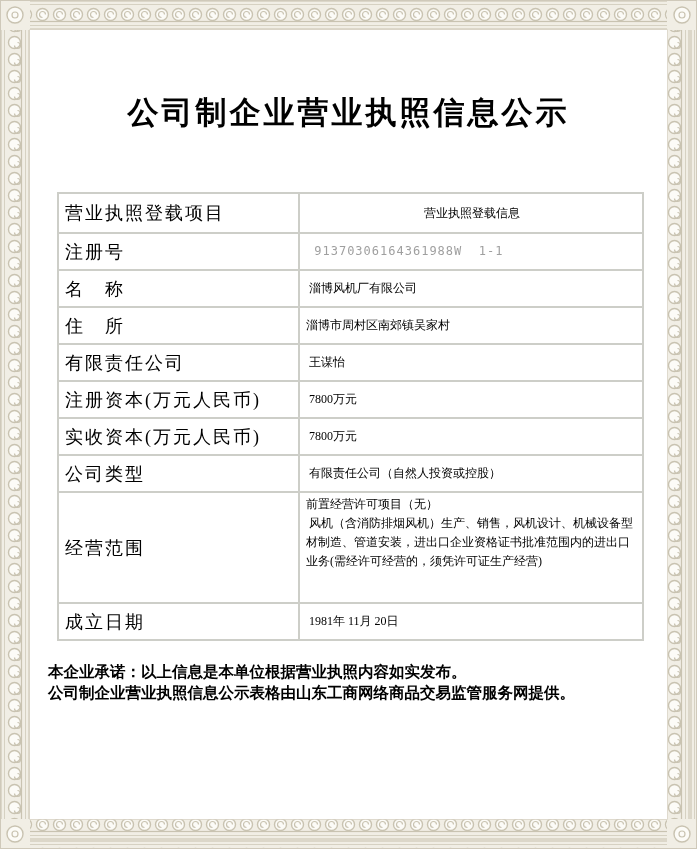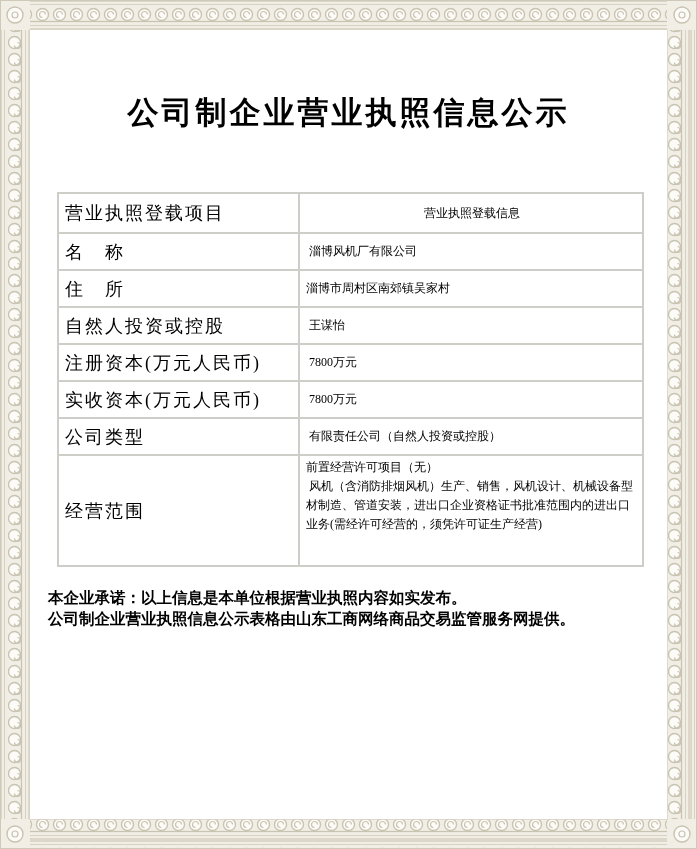--- a/index.html
+++ b/index.html
@@ -83,48 +83,56 @@
 
     <h1 class="title">公司制企业营业执照信息公示</h1>
 
     <table class="info">
       <tbody>
         <tr class="r-head">
           <td class="lbl">营业执照登载项目</td>
           <td class="val center">营业执照登载信息</td>
         </tr>
         <tr class="r-std">
+          <td class="lbl">注册号</td>
+          <td class="val muted"> 91370306164361988W  1-1</td>
+        </tr>
+        <tr class="r-std">
           <td class="lbl">名　称</td>
           <td class="val"> 淄博风机厂有限公司</td>
         </tr>
         <tr class="r-std">
           <td class="lbl">住　所</td>
           <td class="val">淄博市周村区南郊镇吴家村</td>
         </tr>
         <tr class="r-std">
-          <td class="lbl">自然人投资或控股</td>
+          <td class="lbl">有限责任公司</td>
           <td class="val"> 王谋怡</td>
         </tr>
         <tr class="r-std">
           <td class="lbl">注册资本(万元人民币)</td>
           <td class="val"> 7800万元</td>
         </tr>
         <tr class="r-std">
           <td class="lbl">实收资本(万元人民币)</td>
           <td class="val"> 7800万元</td>
         </tr>
         <tr class="r-std">
           <td class="lbl">公司类型</td>
           <td class="val"> 有限责任公司（自然人投资或控股）</td>
         </tr>
         <tr class="r-scope">
           <td class="lbl">经营范围</td>
           <td class="val vtop">前置经营许可项目（无）
  风机（含消防排烟风机）生产、销售，风机设计、机械设备型材制造、管道安装，进出口企业资格证书批准范围内的进出口业务(需经许可经营的，须凭许可证生产经营)</td>
         </tr>
+        <tr class="r-std">
+          <td class="lbl">成立日期</td>
+          <td class="val"> 1981年 11月 20日</td>
+        </tr>
       </tbody>
     </table>
 
     <div class="footer">
       <div>本企业承诺：以上信息是本单位根据营业执照内容如实发布。</div>
       <div>公司制企业营业执照信息公示表格由山东工商网络商品交易监管服务网提供。</div>
     </div>
 
   </div>
 </div>

